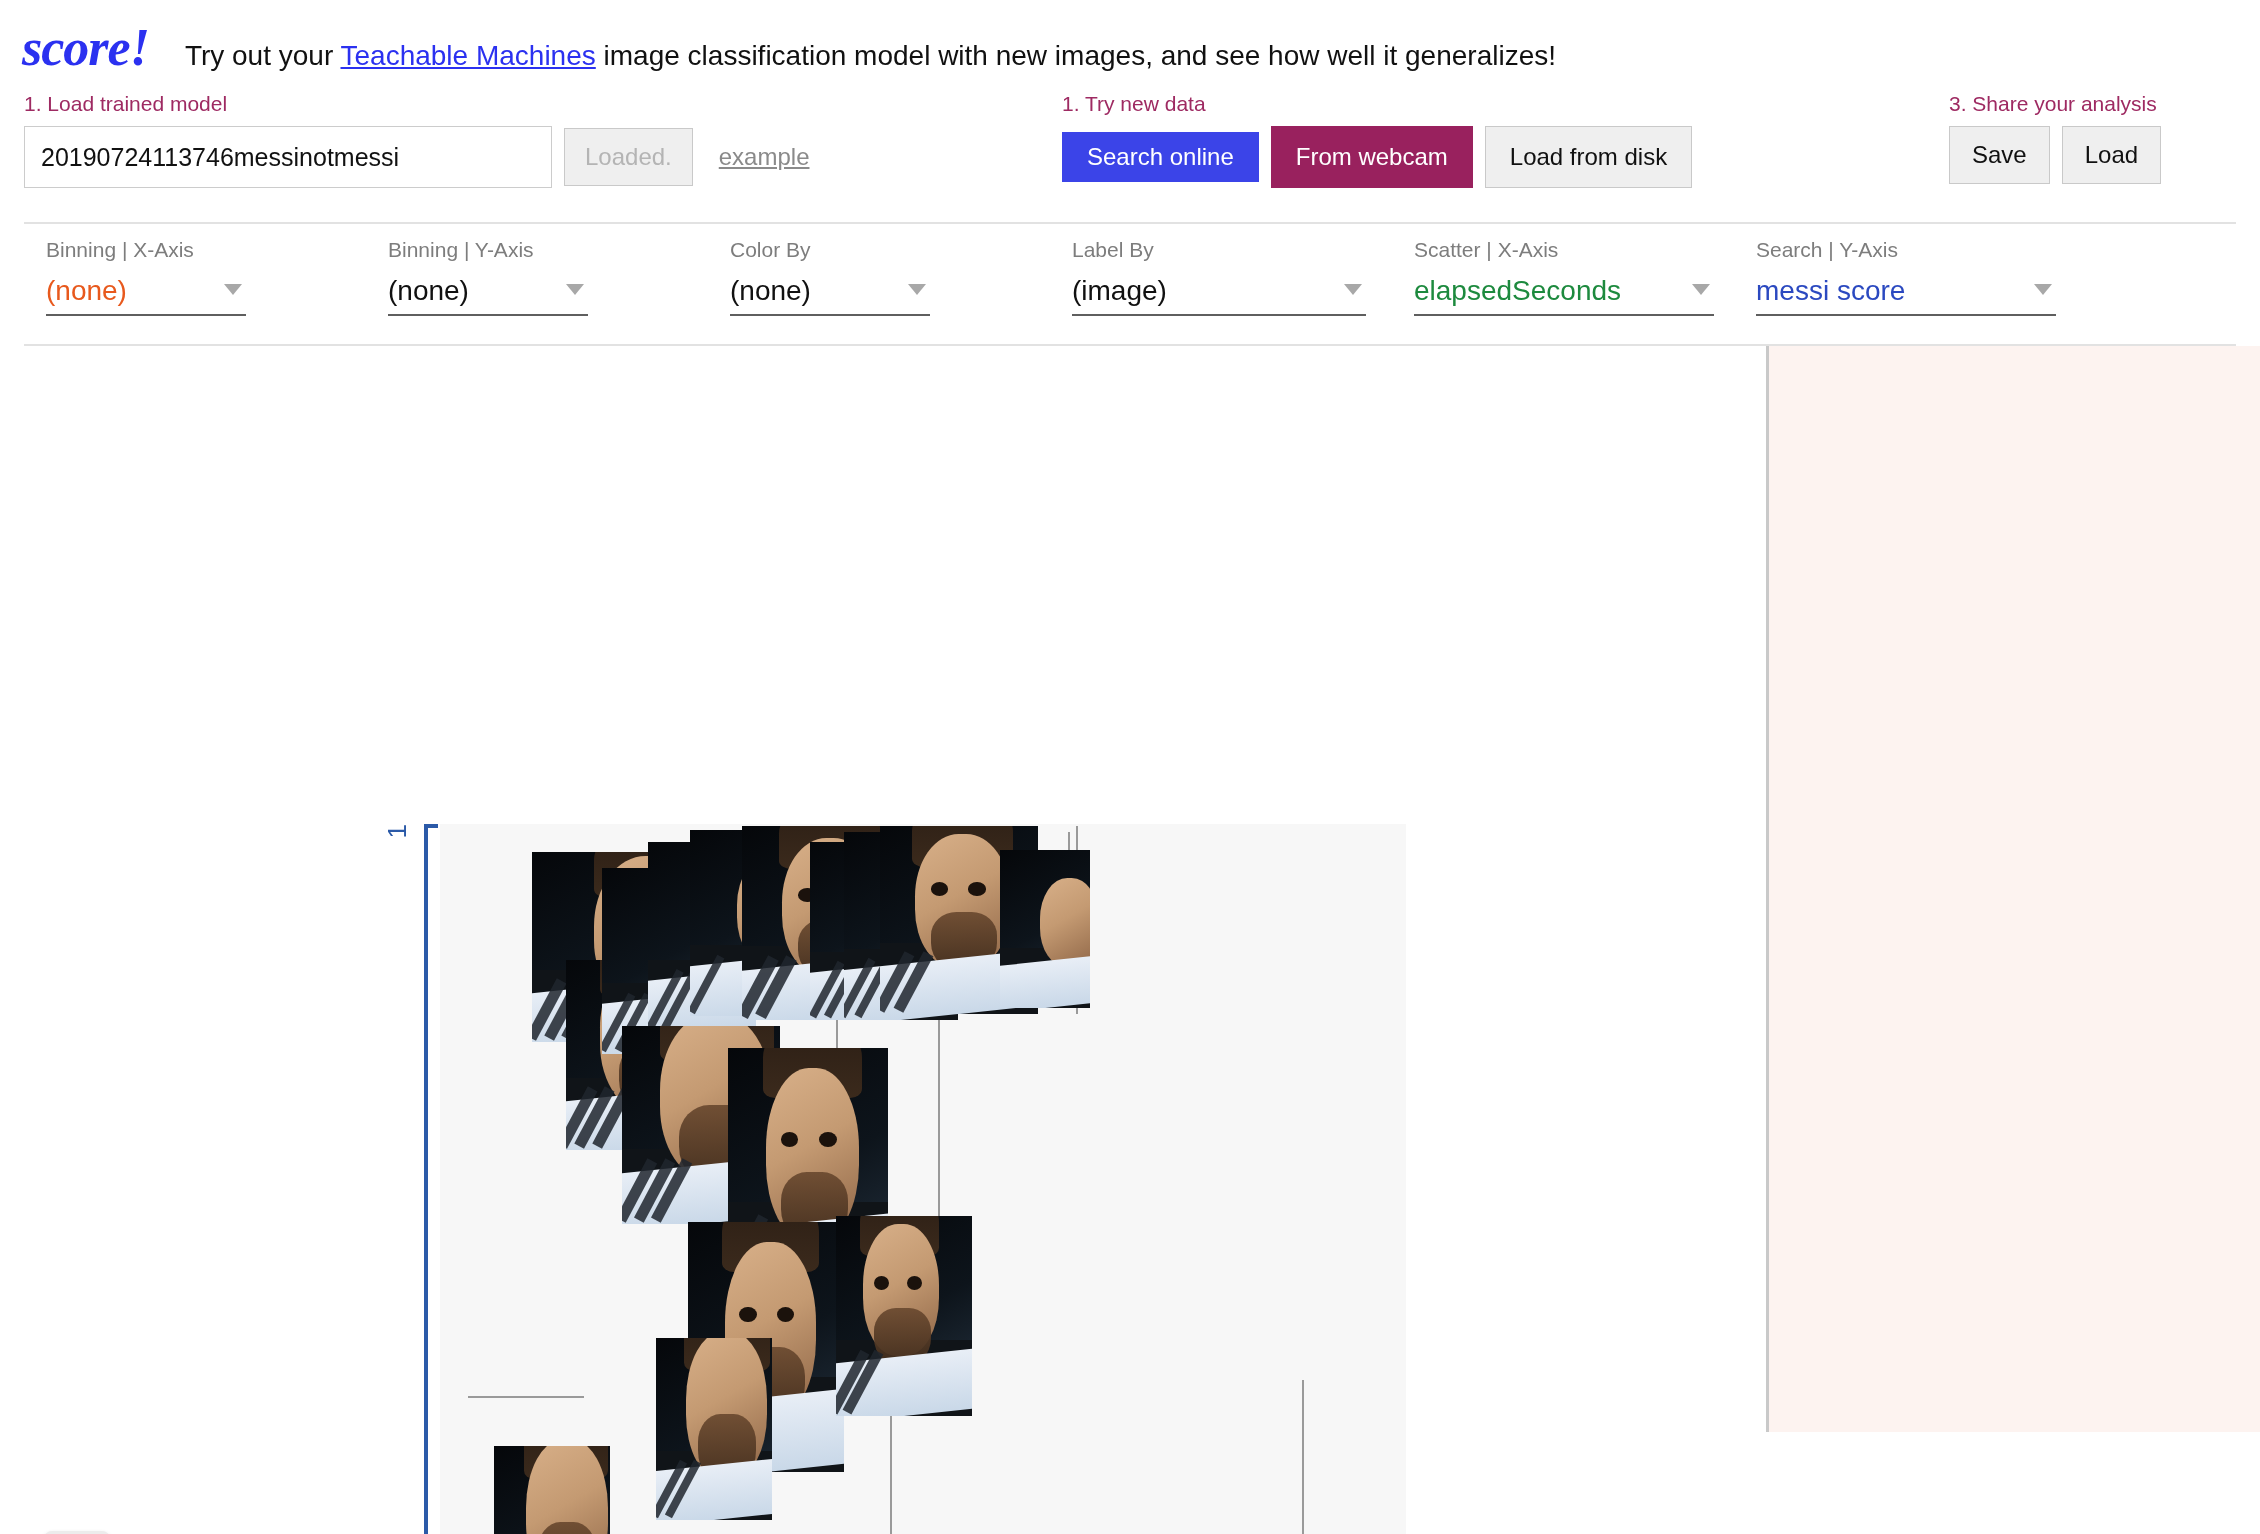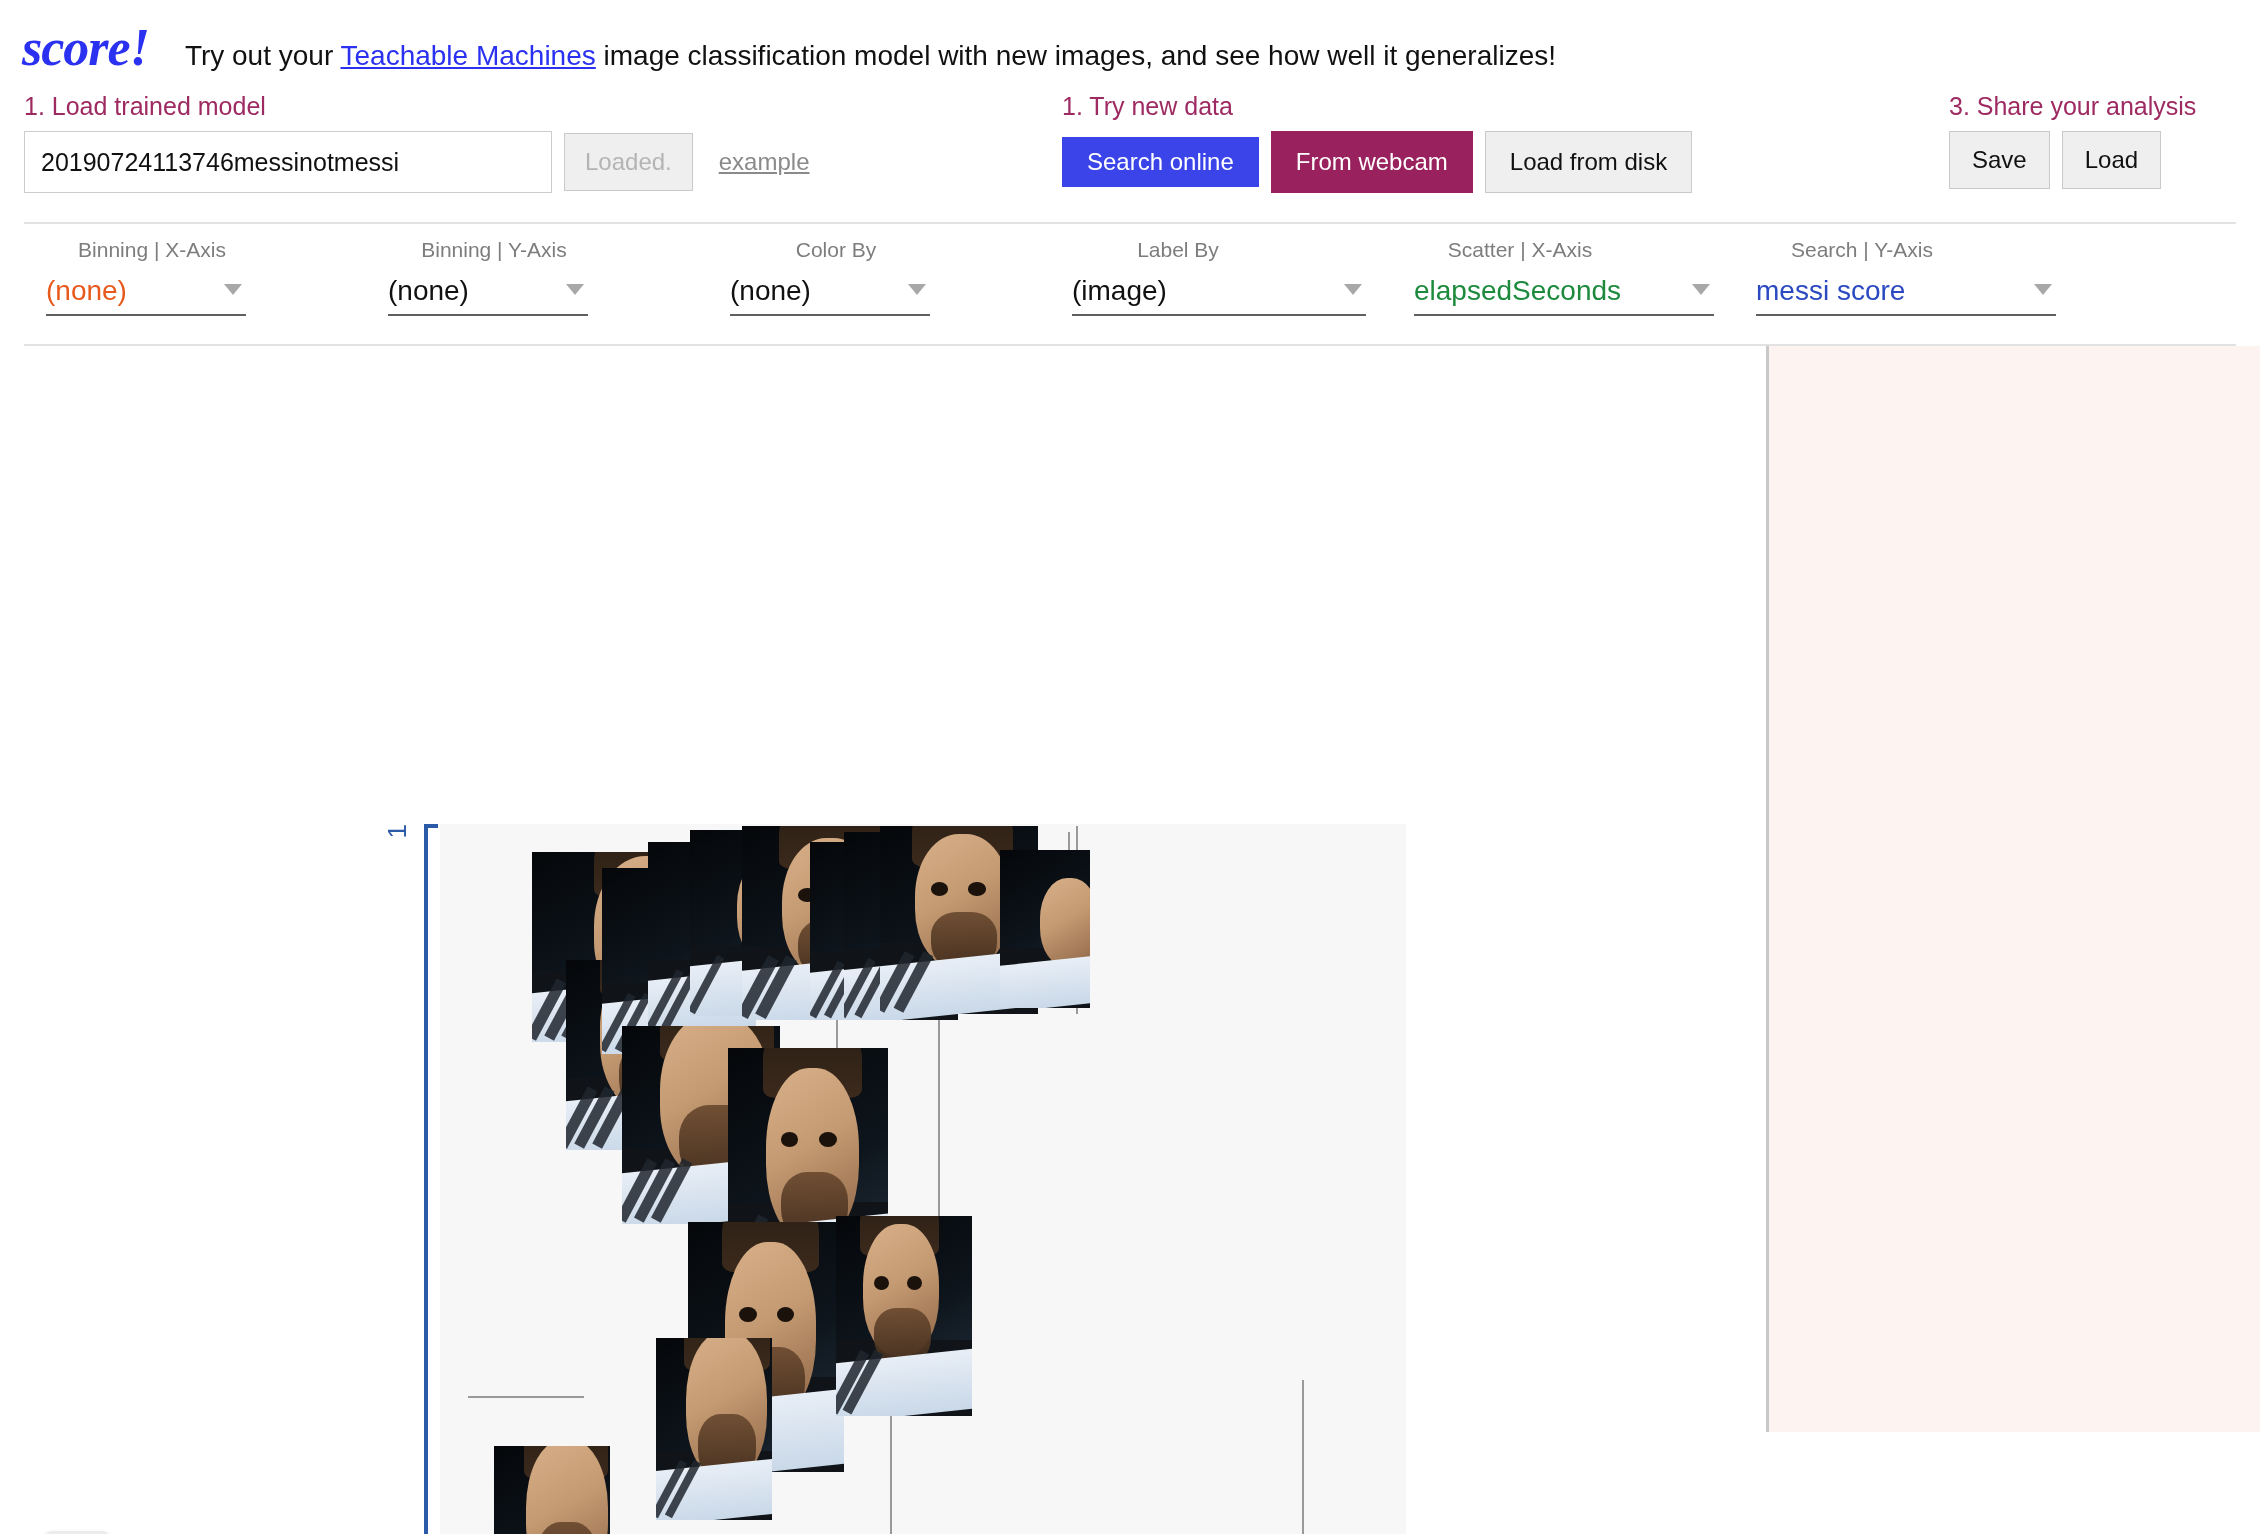--- a/index.html
+++ b/index.html
@@ -45,21 +45,21 @@
     border-bottom: 2px solid #e2e2e2;
     margin: 0 24px;
   }
   .tool-group { position: absolute; top: 0; }
   .tool-group.g1 { left: 0; }
   .tool-group.g2 { left: 1038px; }
   .tool-group.g3 { left: 1925px; }
 
   .step-label {
     color: #9e2a62;
-    font-size: 25px;
+    font-size: 21px;
     margin-bottom: 10px;
     white-space: nowrap;
   }
   .tool-row { display: flex; align-items: center; gap: 12px; }
 
   .model-input {
     width: 528px;
     height: 62px;
     border: 1px solid #cccccc;
     background: #ffffff;
@@ -97,21 +97,20 @@
     margin-left: 14px;
   }
 
   
   .select-row {
     position: relative;
     height: 122px;
     margin: 0 24px;
     border-bottom: 2px solid #e2e2e2;
     padding-top: 14px;
-    text-align: center;
   }
   .sel {
     position: absolute;
     top: 14px;
     width: 212px;
   }
   .sel-label {
     font-size: 21px;
     color: #7d7d7d;
     white-space: nowrap;

